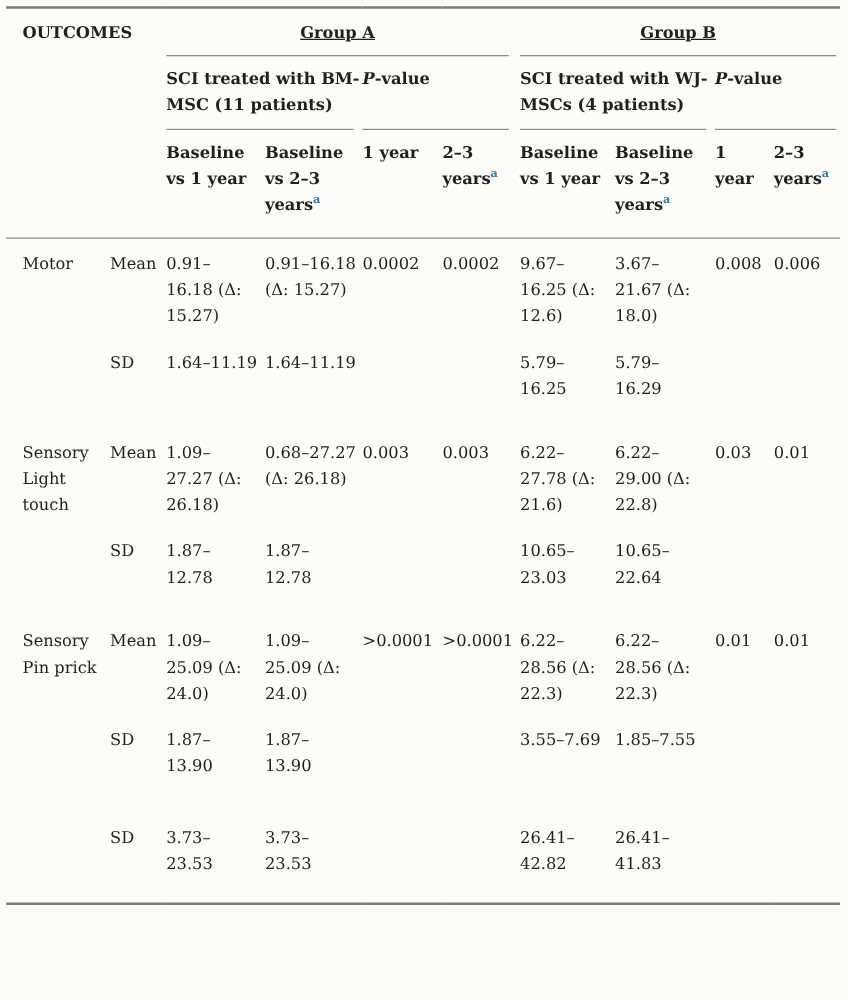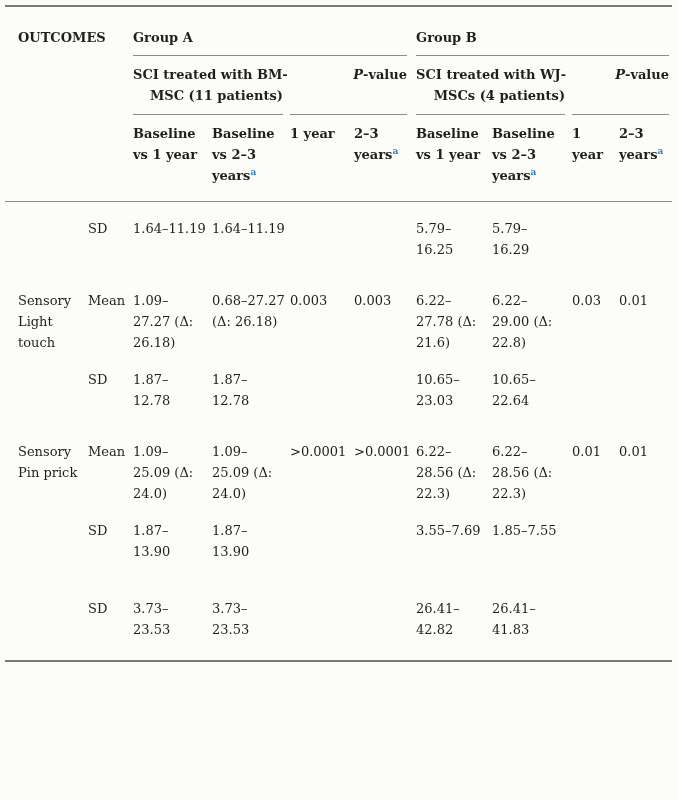--- a/index.html
+++ b/index.html
@@ -35,36 +35,37 @@
     font-weight:normal;
     padding:0;
     font-size:13px;
     line-height:21px;
     white-space:pre;
     overflow:visible;
   }
   thead th{font-weight:bold;}
   .cpadl{padding-left:13px;}
   
-  tr.h1 th{padding-top:20px;}
+  tr.h1 th{padding-top:9px;}
   .u1{
     border-bottom:1px solid var(--rule);
     padding-bottom:7px;
-    text-align:left;
+    text-align:center;
     height:21px;
+    text-decoration:underline;
   }
   .u1.ga{margin-right:9px;}
   .u1.gb{margin-right:3px;}
   
   tr.h2 th{padding-top:8px;}
   .u2{
     border-bottom:1px solid var(--rule);
     box-sizing:border-box;
     height:51px;
-    text-align:right;
+    text-align:left;
   }
   .u2.s1{margin-right:7px;}
   .u2.s2{margin-right:9px;}
   .u2.s3{margin-right:7px;}
   .u2.s4{margin-right:3px;}
   
   tr.h3 th{
     padding-top:8px;
     padding-bottom:15px;
     border-bottom:1px solid var(--rule);
@@ -130,20 +131,39 @@
 vs 2–3
 years</span><sup>a</sup></th>
         <th><span>1
 year</span></th>
         <th><span>2–3
 years</span><sup>a</sup></th>
       </tr>
     </thead>
     <tbody>
 
+      <tr class="mean">
+        <td class="cpadl">Motor</td>
+        <td>Mean</td>
+        <td>0.91–
+16.18 (Δ:
+15.27)</td>
+        <td>0.91–16.18
+(Δ: 15.27)</td>
+        <td>0.0002</td>
+        <td>0.0002</td>
+        <td>9.67–
+16.25 (Δ:
+12.6)</td>
+        <td>3.67–
+21.67 (Δ:
+18.0)</td>
+        <td>0.008</td>
+        <td>0.006</td>
+      </tr>
       <tr class="sd">
         <td class="cpadl"></td>
         <td>SD</td>
         <td>1.64–11.19</td>
         <td>1.64–11.19</td>
         <td></td>
         <td></td>
         <td>5.79–
 16.25</td>
         <td>5.79–

